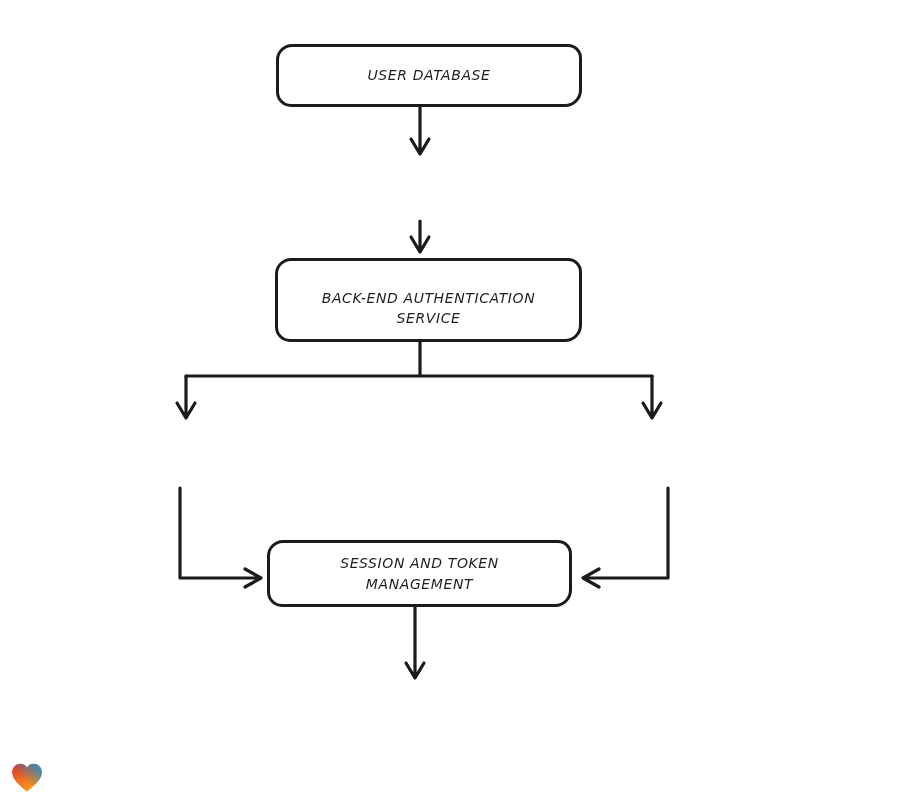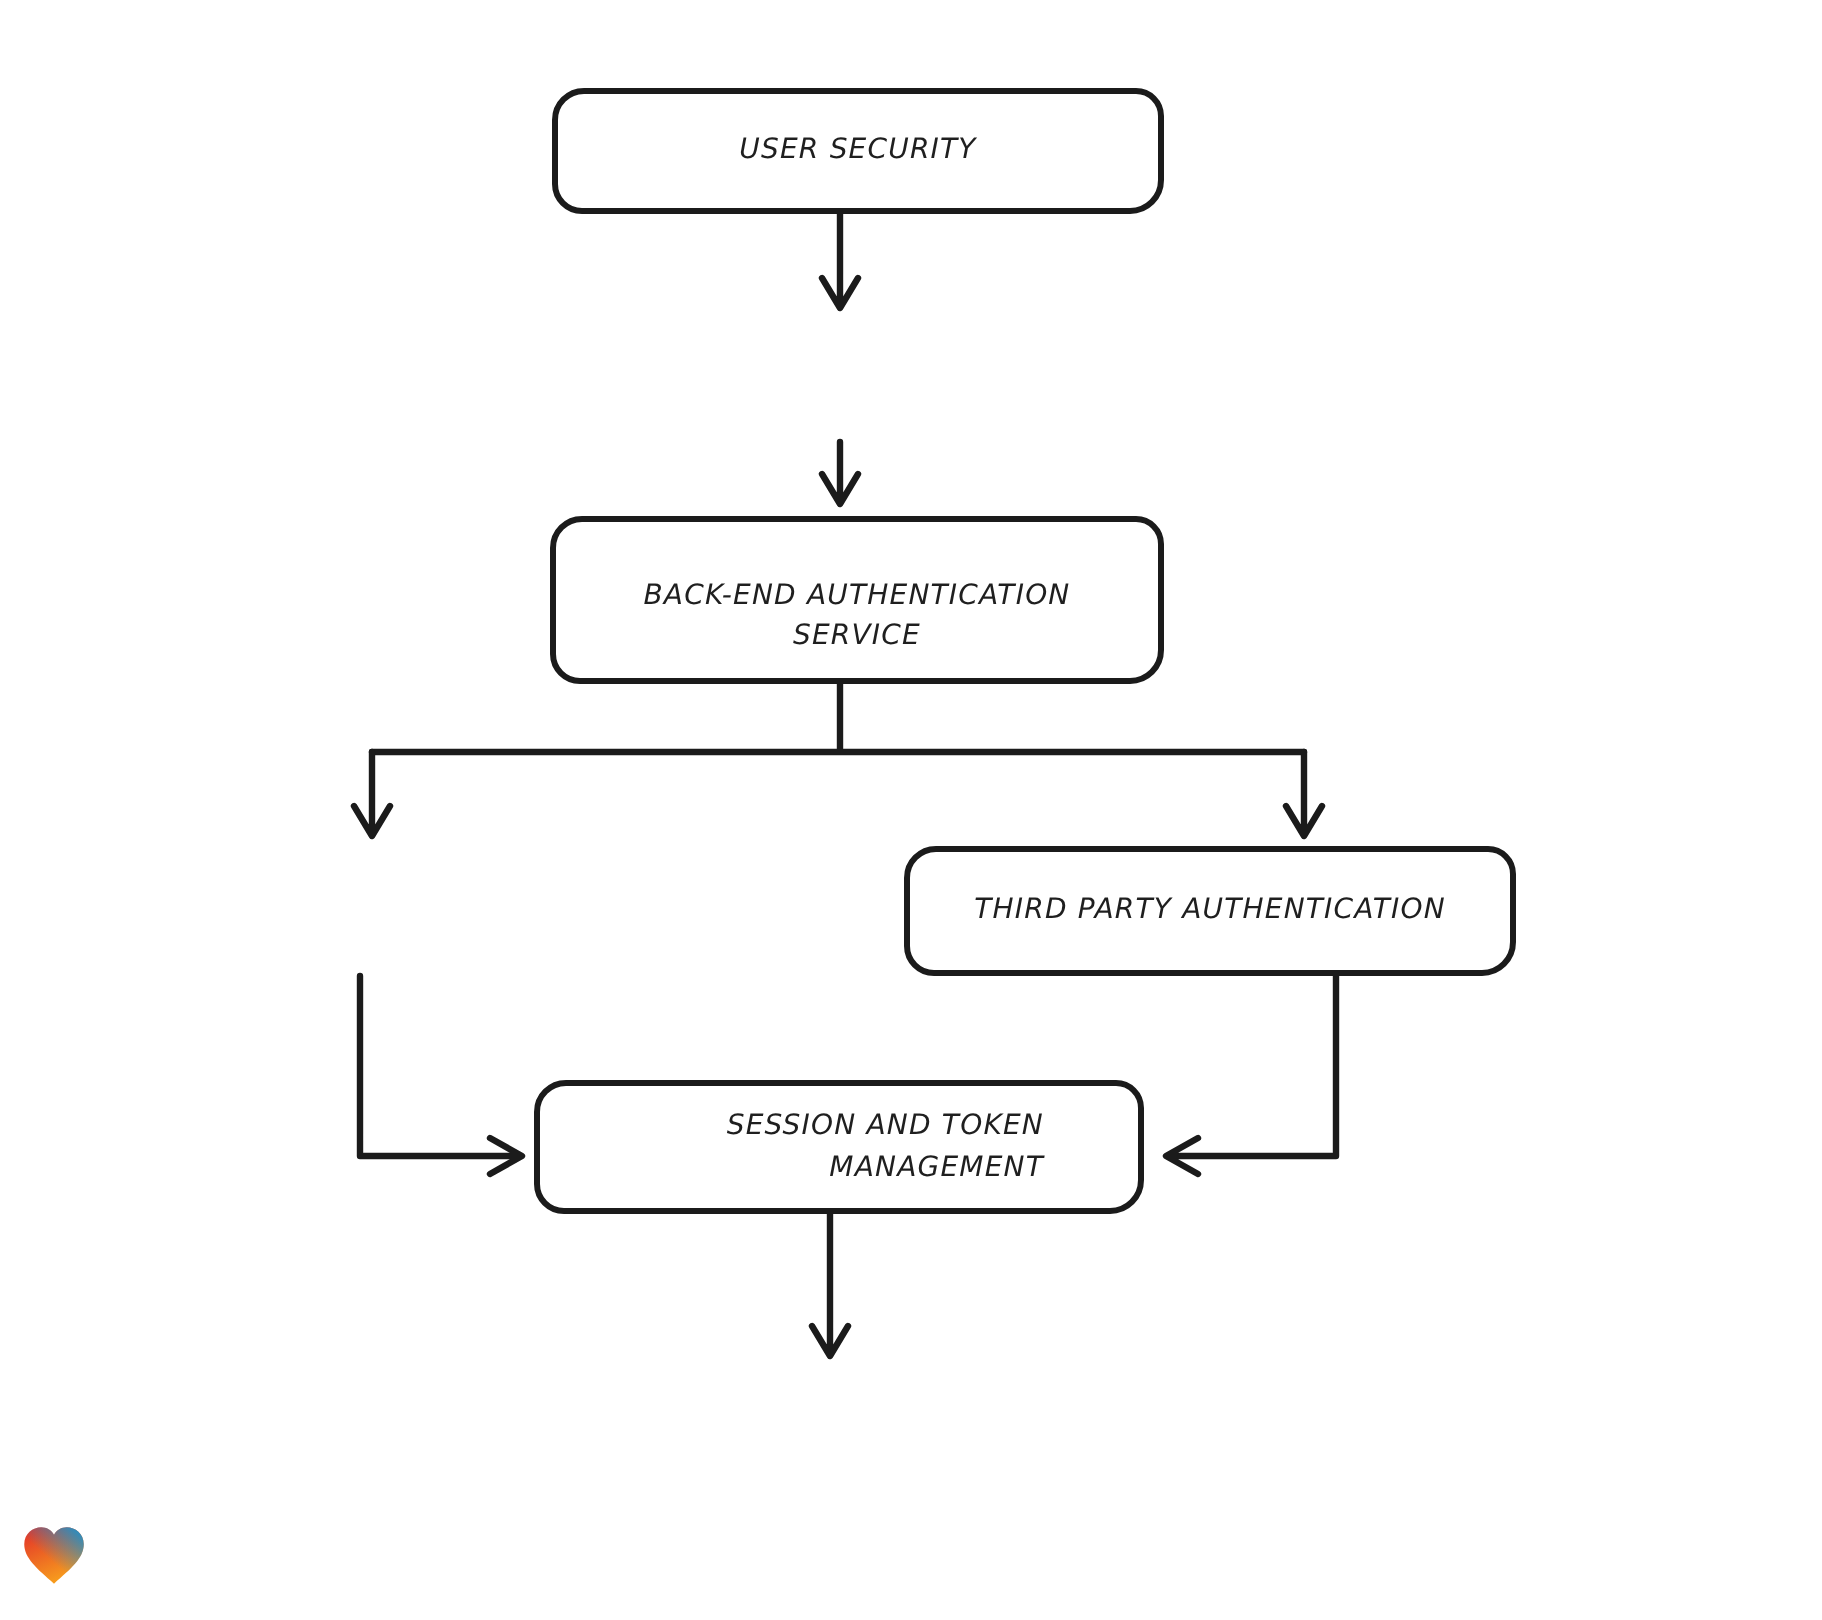--- a/index.html
+++ b/index.html
@@ -51,21 +51,21 @@
   }
   .node.wrap span {
     white-space: normal;
   }
   .n-ui  { left: 276px; top: 44px;  width: 306px; height: 63px; }
   .n-fe  { left: 275px; top: 157px; width: 307px; height: 64px; }
   .n-be  { left: 275px; top: 258px; width: 307px; height: 84px; }
   .n-be span  { max-width: 250px; margin-top: 16px; }
   .n-db  { left: 65px;  top: 423px; width: 307px; height: 65px; }
   .n-tpa { left: 452px; top: 423px; width: 306px; height: 65px; }
-  .n-stm { left: 267px; top: 540px; width: 305px; height: 67px; text-align: right; }
+  .n-stm { left: 267px; top: 540px; width: 305px; height: 67px; }
   .n-stm span { max-width: 205px; }
   .n-sec { left: 269px; top: 685px; width: 306px; height: 63px; }
   .logo {
     position: absolute;
     left: 10px;
     top: 761px;
     width: 34px;
     height: 34px;
   }
 </style>
@@ -87,32 +87,29 @@
     <path d="M652 376 L652 414 M643 403 L652 418 L661 403"></path>
 
     <path d="M180 488 L180 578 L257 578 M245 569 L261 578 L245 587"></path>
 
     <path d="M668 488 L668 578 L587 578 M599 569 L583 578 L599 587"></path>
 
     <path d="M415 607 L415 674 M406 663 L415 678 L424 663"></path>
   </svg>
 
   <div class="node n-ui">
-    <span>USER SECURITY</span>
+    <span>USER DATABASE</span>
   </div>
 
 
   <div class="node n-be wrap">
     <span>BACK-END AUTHENTICATION SERVICE</span>
   </div>
 
 
-  <div class="node n-tpa">
-    <span>THIRD PARTY AUTHENTICATION</span>
-  </div>
 
   <div class="node n-stm wrap">
     <span>SESSION AND TOKEN MANAGEMENT</span>
   </div>
 
 
   <svg class="logo" viewBox="0 0 32 32" aria-hidden="true">
     <defs>
       <linearGradient id="hg1" x1="0" y1="0" x2="0.45" y2="1">
         <stop offset="0" stop-color="#e22c2a"></stop>

